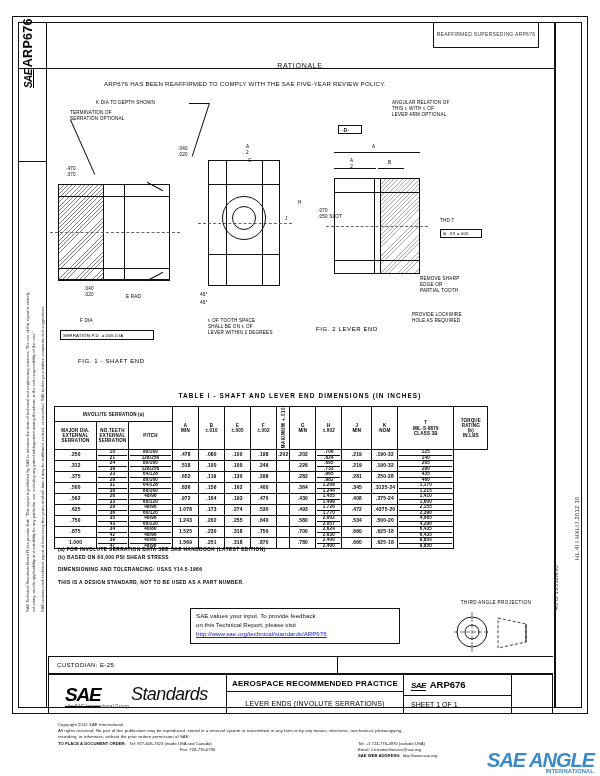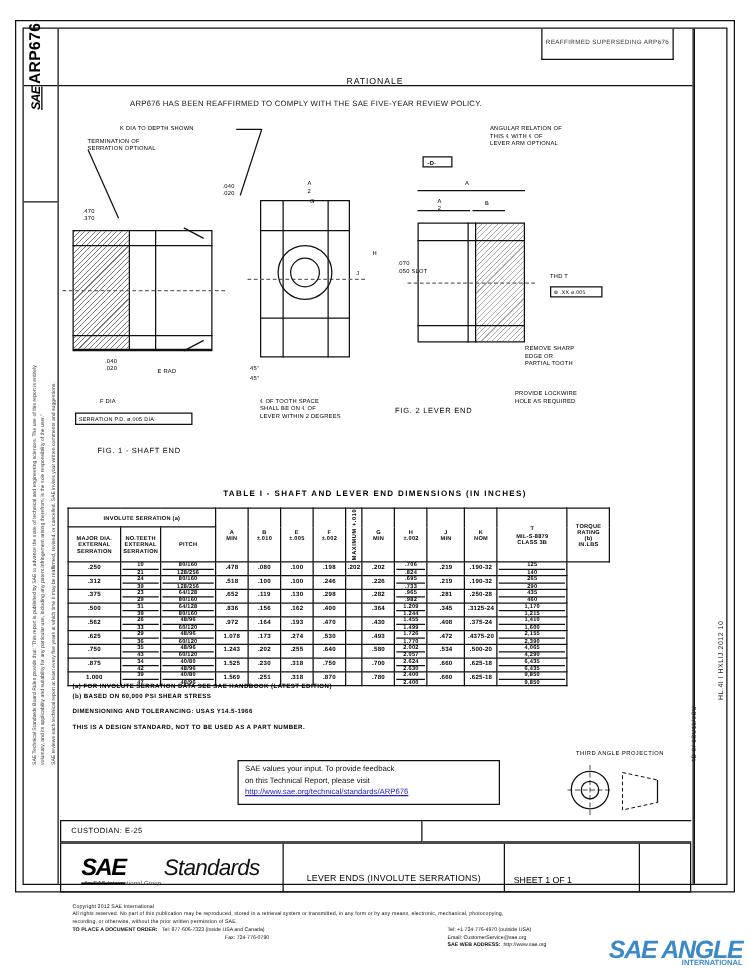--- a/index.html
+++ b/index.html
@@ -714,23 +714,27 @@
 
   <div class="tb">
     <div class="tb-logo">
       <div class="sae-word">
         <u>SAE</u>
       </div>
       <div class="aero-word">Standards</div>
       <div class="aero-sub">An SAE International Group</div>
     </div>
     <div class="tb-mid">
+      <div class="tb-mid-top">AEROSPACE RECOMMENDED PRACTICE</div>
       <div class="tb-mid-bot">LEVER ENDS (INVOLUTE SERRATIONS)</div>
     </div>
     <div class="tb-num">
+      <div class="tb-num-top">
+        <span class="sm">SAE</span><span>ARP676</span>
+      </div>
       <div class="tb-num-bot">SHEET 1 OF 1</div>
     </div>
     <div class="tb-rev"></div>
   </div>
 
   <div class="foot">
     <div class="r1">Copyright 2012 SAE International</div>
     <div class="r1">All rights reserved. No part of this publication may be reproduced, stored in a retrieval system or transmitted, in any form or by any means, electronic, mechanical, photocopying,</div>
     <div class="r1">recording, or otherwise, without the prior written permission of SAE.</div>
     <div class="cols">

